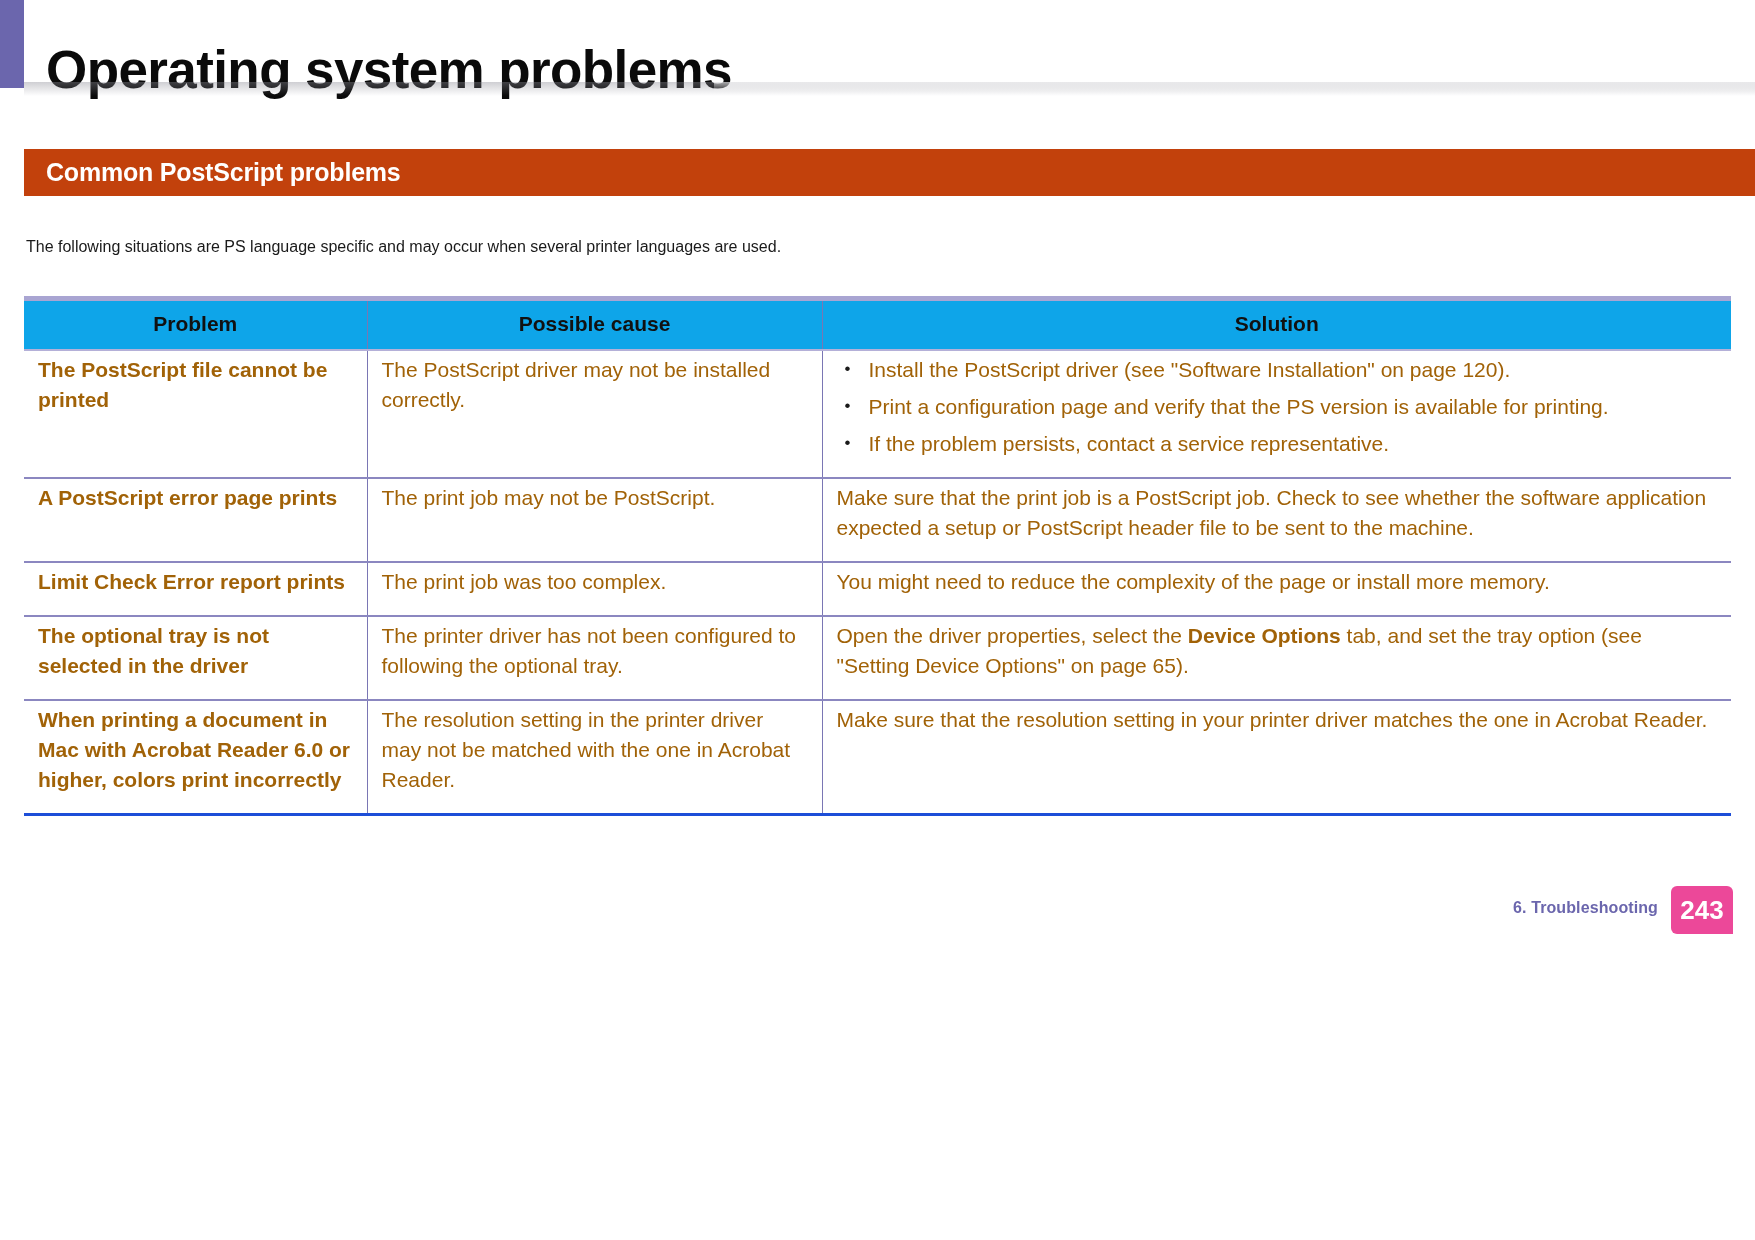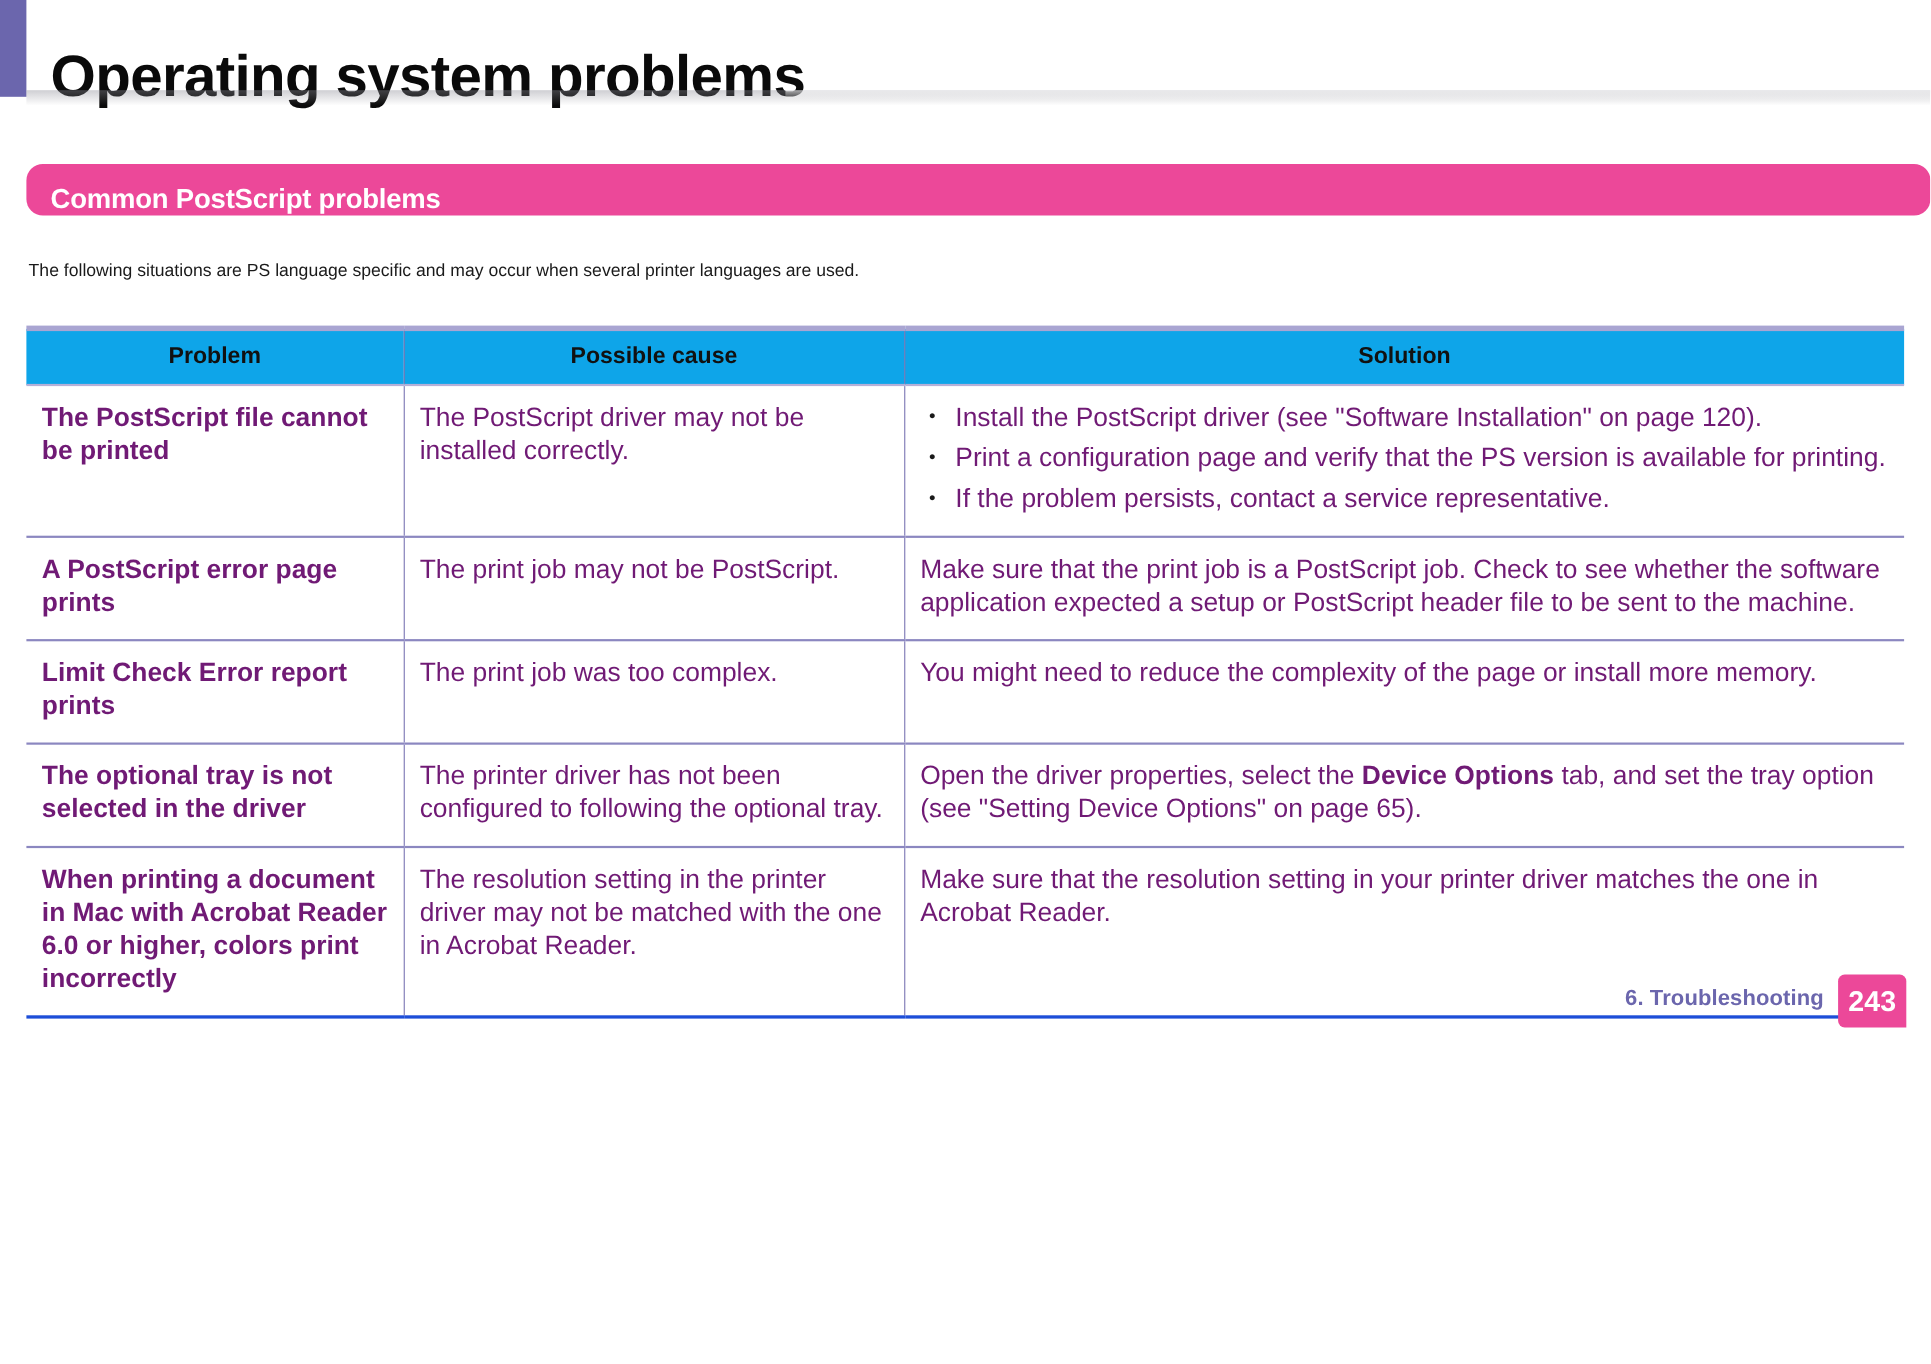--- a/index.html
+++ b/index.html
@@ -47,24 +47,23 @@
     left: 690px; top: 0;
     width: 1041px; height: 10px;
     background: linear-gradient(to bottom, rgba(255,255,255,0.55), rgba(255,255,255,0));
   }
 
   
   .section-band {
     position: absolute;
     left: 24px; top: 149px;
     width: 1731px; height: 47px;
-    background: #ec4899;
+    background: #c2410c;
     display: flex;
-    align-items: flex-end;
-    border-radius: 15px;
+    align-items: center;
   }
   .section-band-title {
     color: #ffffff;
     font-size: 25px;
     font-weight: bold;
     letter-spacing: -0.2px;
     padding-left: 22px;
   }
 
   
@@ -103,24 +102,24 @@
     text-align: center;
     padding: 11px 10px 13px 10px;
     vertical-align: middle;
   }
   table.ps-table thead th:last-child { border-right: none; }
 
   table.ps-table tbody td {
     border-bottom: 2px solid #8b87c0;
     border-right: 1px solid #7a76b4;
     vertical-align: top;
-    font-size: 24px;
-    color: #701a75;
+    font-size: 21px;
+    color: #a16207;
     line-height: 30px;
-    padding: 14px 14px 18px 14px;
+    padding: 4px 14px 18px 14px;
   }
   table.ps-table tbody td:last-child { border-right: none; }
   table.ps-table tbody tr:last-child td { border-bottom: 3px solid #1d4ed8; }
 
   td.col-problem {
     font-weight: bold;
     padding-left: 14px;
     padding-right: 16px;
   }
   td.col-cause { padding-left: 16px; margin-top: 37px; }
@@ -149,21 +148,21 @@
   
   .footer {
     position: absolute;
     right: 22px; bottom: 26px;
     display: flex;
     align-items: center;
     height: 44px;
   }
   .footer-chapter {
     color: #6b66ad;
-    font-size: 20px;
+    font-size: 16px;
     font-weight: bold;
     letter-spacing: 0.1px;
     padding-right: 13px;
   }
   .footer-pagenum {
     background: #ec4899;
     color: #ffffff;
     font-size: 26px;
     font-weight: bold;
     border-radius: 6px 6px 0 6px;

